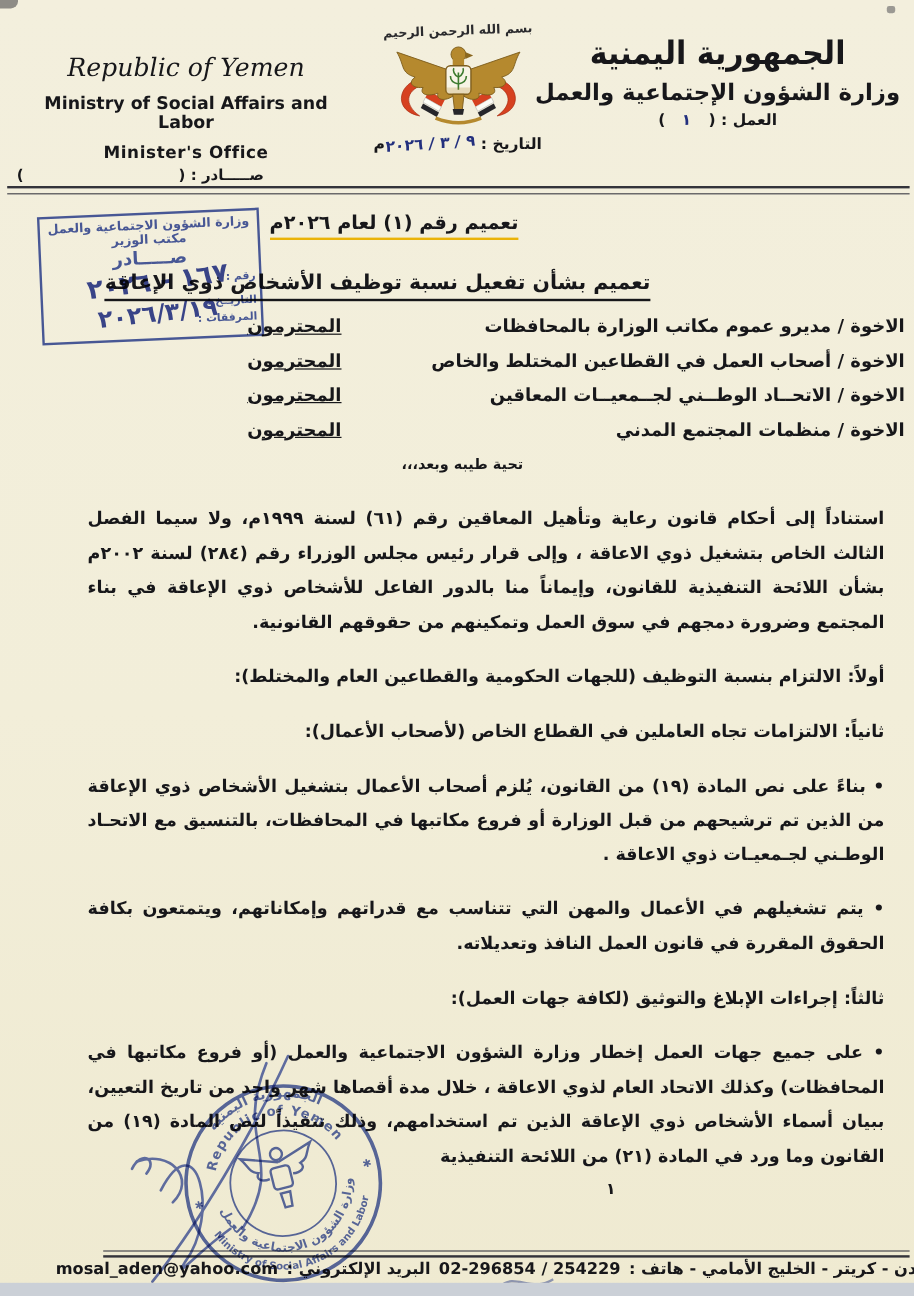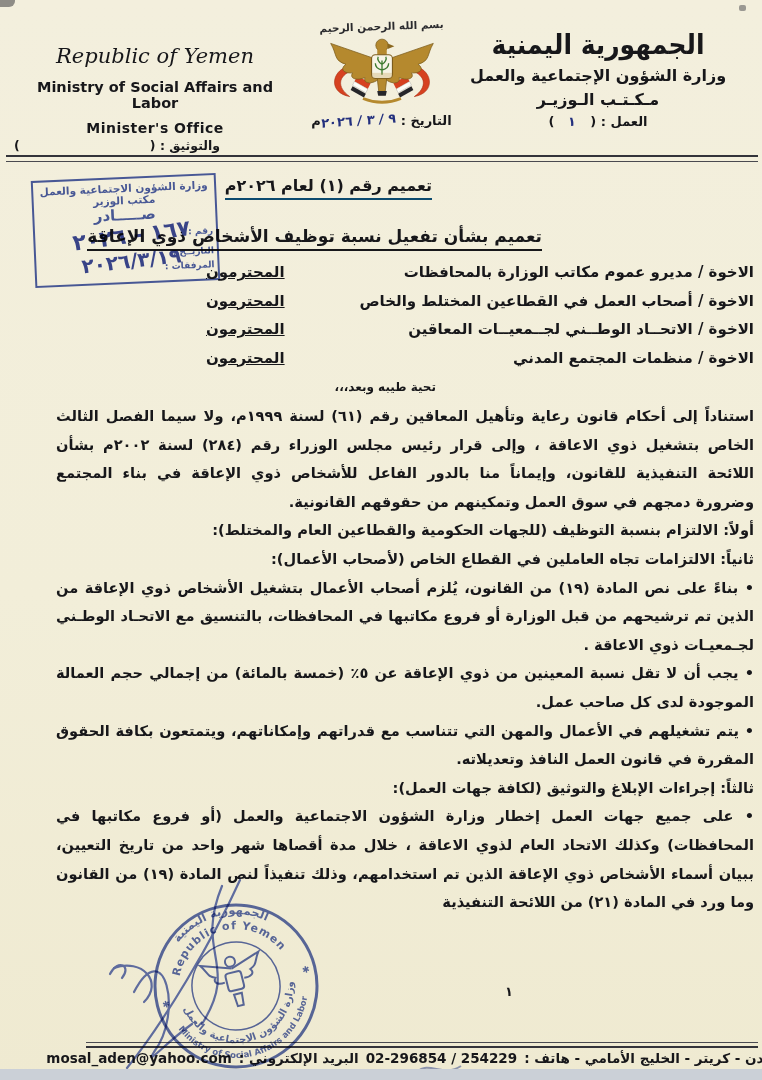--- a/index.html
+++ b/index.html
@@ -5,21 +5,21 @@
   html,body{margin:0;padding:0;}
   body{
     width:762px;height:1080px;position:relative;overflow:hidden;
     background:linear-gradient(180deg,#f3efdd 0%,#f2eed9 55%,#efead1 100%);
     font-family:"DejaVu Sans",sans-serif;color:#17171a;
   }
   .abs{position:absolute;}
   
   .hdr-right{top:30px;right:10px;width:308px;text-align:center;direction:rtl;}
   .calli{font-size:25px;font-weight:bold;transform:scaleY(1.08);letter-spacing:-1px;}
-  .ministry-ar{font-size:16px;font-weight:bold;margin-top:7px;}
+  .ministry-ar{font-size:19px;font-weight:bold;margin-top:7px;}
   .office-ar{font-size:16px;font-weight:bold;letter-spacing:2px;margin-top:5px;}
   .num-row{margin-top:5px;font-size:13px;font-weight:bold;direction:rtl;display:flex;justify-content:center;gap:14px;align-items:flex-end;}
   .hdr-center{top:20px;left:284px;width:195px;text-align:center;}
   .bismillah{font-size:10.5px;font-weight:bold;color:#2b2b2e;transform:rotate(-2deg);}
   .date-row{font-size:13px;font-weight:bold;direction:rtl;margin-top:1px;white-space:nowrap;}
   .hdr-left{top:44px;left:12px;width:286px;text-align:center;}
   .en1{font-family:"DejaVu Serif",serif;font-style:italic;font-size:21px;}
   .en2{font-size:14.5px;font-weight:bold;margin-top:11px;}
   .en3{font-size:14px;font-weight:bold;margin-top:9px;letter-spacing:.5px;}
   .attach-row{top:138px;left:14px;width:206px;direction:rtl;display:flex;justify-content:space-between;font-weight:bold;font-size:12.5px;}
@@ -31,48 +31,47 @@
   
   .ostamp{left:33px;top:177px;width:181px;height:103px;border:2.2px solid #3d51a7;transform:rotate(-2.5deg);
     color:#3d51a7;direction:rtl;opacity:.93;z-index:5;mix-blend-mode:multiply;}
   .ostamp .l1{font-size:10.5px;font-weight:bold;text-align:center;margin-top:3px;white-space:nowrap;}
   .ostamp .l2{font-size:10.5px;font-weight:bold;text-align:center;}
   .ostamp .l3{font-size:15px;font-weight:bold;text-align:center;letter-spacing:1px;}
   .ostamp .lab{position:absolute;font-size:9px;font-weight:bold;right:3px;white-space:nowrap;}
   .hw-num{position:absolute;right:26px;top:44px;font-size:22px;transform:rotate(-5deg);color:#2c3a96;font-weight:bold;direction:rtl;white-space:nowrap;}
   .hw-date2{position:absolute;right:36px;top:70px;font-size:20px;transform:rotate(-4deg);color:#2c3a96;font-weight:bold;direction:rtl;white-space:nowrap;}
   
-  .title1{top:176px;right:330px;font-size:16px;font-weight:bold;border-bottom:2px solid #0c4a6e;padding-bottom:3px;direction:rtl;white-space:nowrap;}
+  .title1{top:176px;right:330px;font-size:16px;font-weight:bold;border-bottom:2px solid #eab308;padding-bottom:3px;direction:rtl;white-space:nowrap;}
   .title2{top:226px;right:220px;font-size:17px;font-weight:bold;border-bottom:2px solid #17171a;padding-bottom:3px;direction:rtl;white-space:nowrap;}
   
   .addr{top:263px;right:8px;left:158px;direction:rtl;}
   .addr-row{position:relative;height:28.5px;font-weight:bold;font-size:15px;white-space:nowrap;}
   .addr-hon{position:absolute;left:48px;top:0;text-decoration:underline;}
   .greet{top:380px;right:326px;font-size:12px;font-weight:bold;direction:rtl;}
   
   .body{top:402px;right:8px;left:56px;direction:rtl;text-align:justify;font-size:14.6px;font-weight:bold;line-height:28.6px;}
-  .body p{margin:0;}
+  .body p{margin:17px;}
   .pmark{top:984px;left:505px;font-size:13px;font-weight:bold;}
   
   .rstamp{left:148px;top:898px;z-index:6;opacity:.84;mix-blend-mode:multiply;}
   .sig{left:72px;top:872px;z-index:6;opacity:.88;mix-blend-mode:multiply;}
   .sig2{left:412px;top:1056px;z-index:6;opacity:.6;mix-blend-mode:multiply;}
   
   .footer{top:1050px;left:66px;right:8px;direction:rtl;display:flex;justify-content:center;gap:7px;font-size:13.5px;font-weight:bold;white-space:nowrap;}
   .edge-bottom{bottom:0;left:0;right:0;height:11px;background:#cbd0d7;z-index:50;}
   .corner-tl{top:0;left:0;width:15px;height:7px;background:#3a3a3e;opacity:.55;border-radius:0 0 6px 0;}
   .corner-tr{top:5px;right:16px;width:7px;height:6px;background:#44444a;opacity:.5;border-radius:2px;}
 </style>
 </head>
 <body>
 
 <div class="abs hdr-right">
   <div class="calli">الجمهورية اليمنية</div>
   <div class="ministry-ar">وزارة الشؤون الإجتماعية والعمل</div>
-  <div class="office-ar">مـكـتـب الـوزيـر</div>
   <div class="num-row">
     <span>العمل : (</span>
     <span class="hw hw-slant">١</span>
     <span>)</span>
   </div>
 </div>
 
 <div class="abs hdr-center">
   <div class="bismillah">بسم الله الرحمن الرحيم</div>
   <svg width="116" height="76" viewBox="0 0 120 80">
@@ -108,21 +107,21 @@
     <span class="hw hw-slant">٩ / ٣ / ٢٠٢٦</span><span>م</span>
   </div>
 </div>
 
 <div class="abs hdr-left">
   <div class="en1">Republic of Yemen</div>
   <div class="en2">Ministry of Social Affairs and Labor</div>
   <div class="en3">Minister's Office</div>
 </div>
 <div class="abs attach-row">
-  <span>والتوثيق : (</span>
+  <span>صـــــادر : (</span>
   <span>)</span>
 </div>
 
 <div class="abs rule" style="top:155px;"></div>
 <div class="abs rule2" style="top:161px;"></div>
 
 <div class="abs ostamp">
   <div class="l1">وزارة الشؤون الاجتماعية والعمل</div>
   <div class="l2">مكتب الوزير</div>
   <div class="l3">صـــــادر</div>
@@ -143,21 +142,20 @@
     <div class="addr-row"><span>الاخوة / منظمات المجتمع المدني</span><span class="addr-hon">المحترمون</span></div>
   </div>
 <div class="abs greet">تحية طيبه وبعد،،،</div>
 
 <div class="abs body">
   <p>استناداً إلى أحكام قانون رعاية وتأهيل المعاقين رقم (٦١) لسنة ١٩٩٩م، ولا سيما الفصل الثالث الخاص بتشغيل ذوي الاعاقة ، وإلى قرار رئيس مجلس الوزراء رقم (٢٨٤) لسنة ٢٠٠٢م بشأن اللائحة التنفيذية للقانون، وإيماناً منا بالدور الفاعل للأشخاص ذوي الإعاقة في بناء المجتمع وضرورة دمجهم في سوق العمل وتمكينهم من حقوقهم القانونية.</p>
   <div>
       <p>أولاً: الالتزام بنسبة التوظيف (للجهات الحكومية والقطاعين العام والمختلط):</p>
       <p>ثانياً: الالتزامات تجاه العاملين في القطاع الخاص (لأصحاب الأعمال):</p>
       <p>• بناءً على نص المادة (١٩) من القانون، يُلزم أصحاب الأعمال بتشغيل الأشخاص ذوي الإعاقة من الذين تم ترشيحهم من قبل الوزارة أو فروع مكاتبها في المحافظات، بالتنسيق مع الاتحـاد الوطـني لجـمعيـات ذوي الاعاقة .</p>
-      <p>• يجب أن لا تقل نسبة المعينين من ذوي الإعاقة عن ٥٪ (خمسة بالمائة) من إجمالي حجم العمالة الموجودة لدى كل صاحب عمل.</p>
       <p>• يتم تشغيلهم في الأعمال والمهن التي تتناسب مع قدراتهم وإمكاناتهم، ويتمتعون بكافة الحقوق المقررة في قانون العمل النافذ وتعديلاته.</p>
       <p>ثالثاً: إجراءات الإبلاغ والتوثيق (لكافة جهات العمل):</p>
       <p>• على جميع جهات العمل إخطار وزارة الشؤون الاجتماعية والعمل (أو فروع مكاتبها في المحافظات) وكذلك الاتحاد العام لذوي الاعاقة ، خلال مدة أقصاها شهر واحد من تاريخ التعيين، ببيان أسماء الأشخاص ذوي الإعاقة الذين تم استخدامهم، وذلك تنفيذاً لنص المادة (١٩) من القانون وما ورد في المادة (٢١) من اللائحة التنفيذية</p>
     </div>
 </div>
 
 <div class="abs pmark">١</div>
 
 <svg class="abs rstamp" width="176" height="176" viewBox="0 0 176 176">
   <g transform="rotate(-14 88 88)" fill="none" stroke="#3d51a7">

